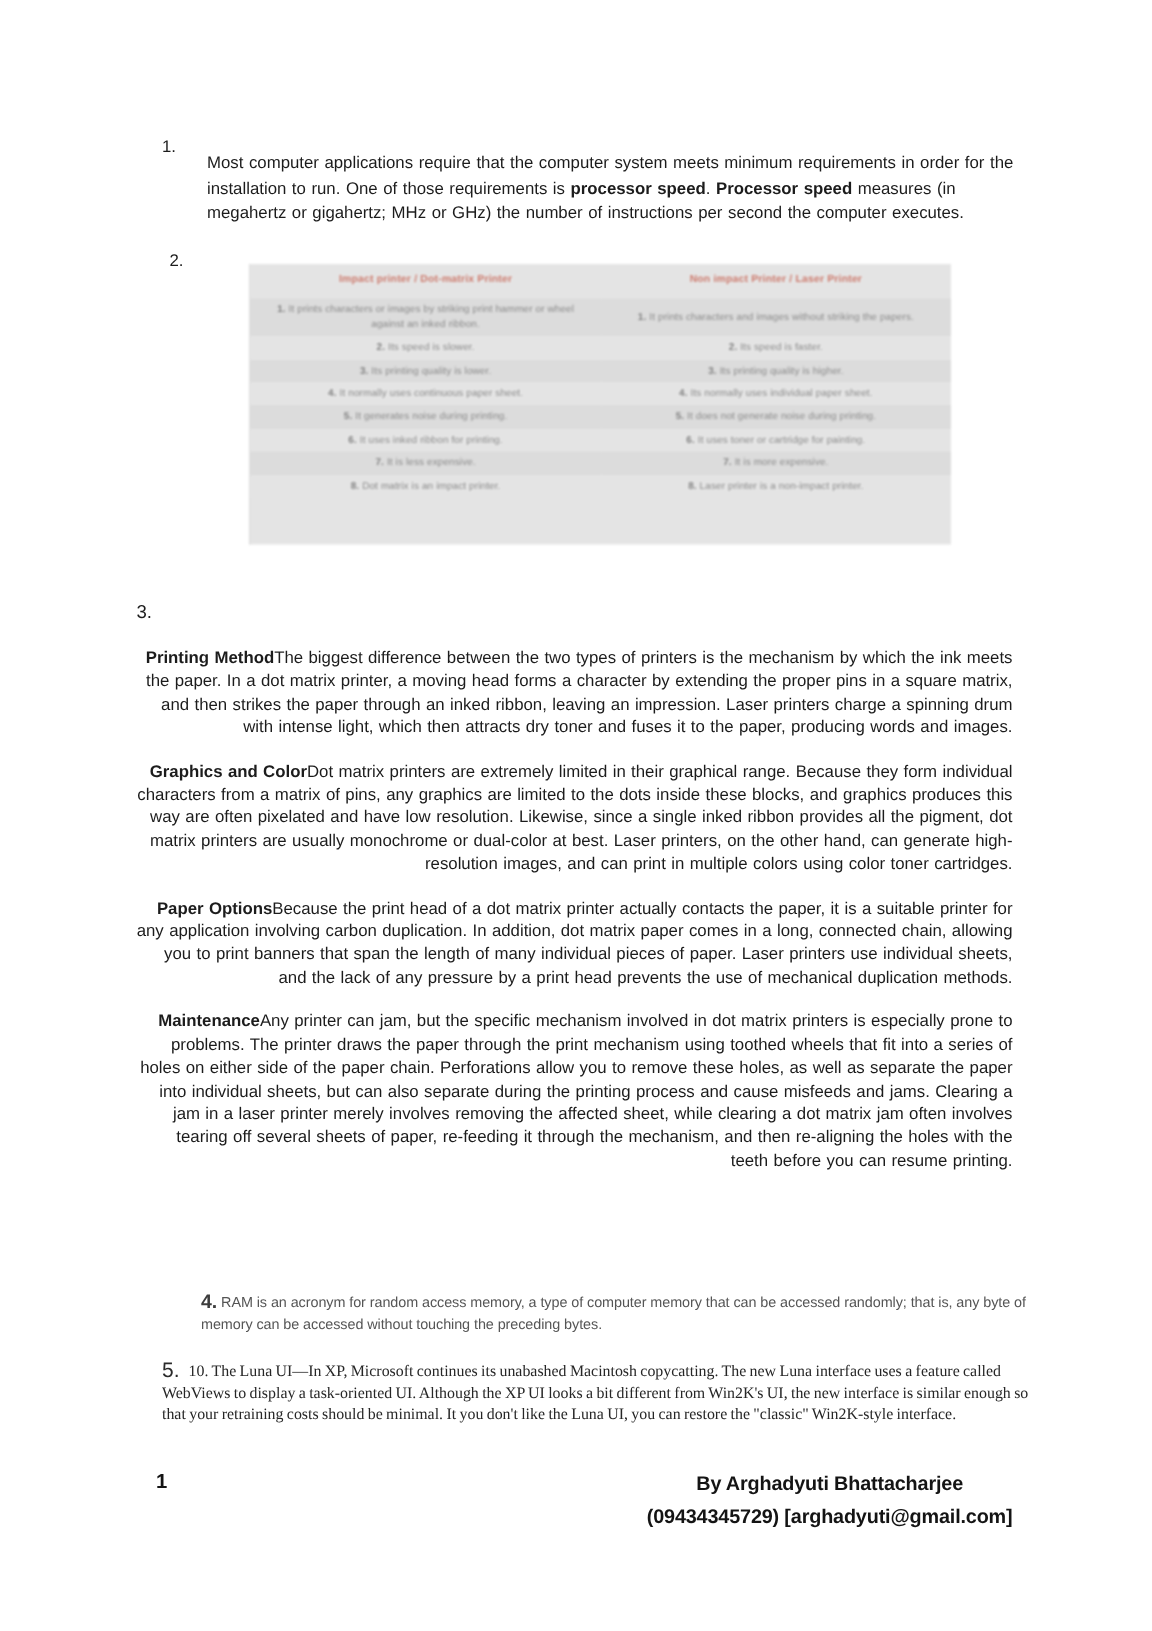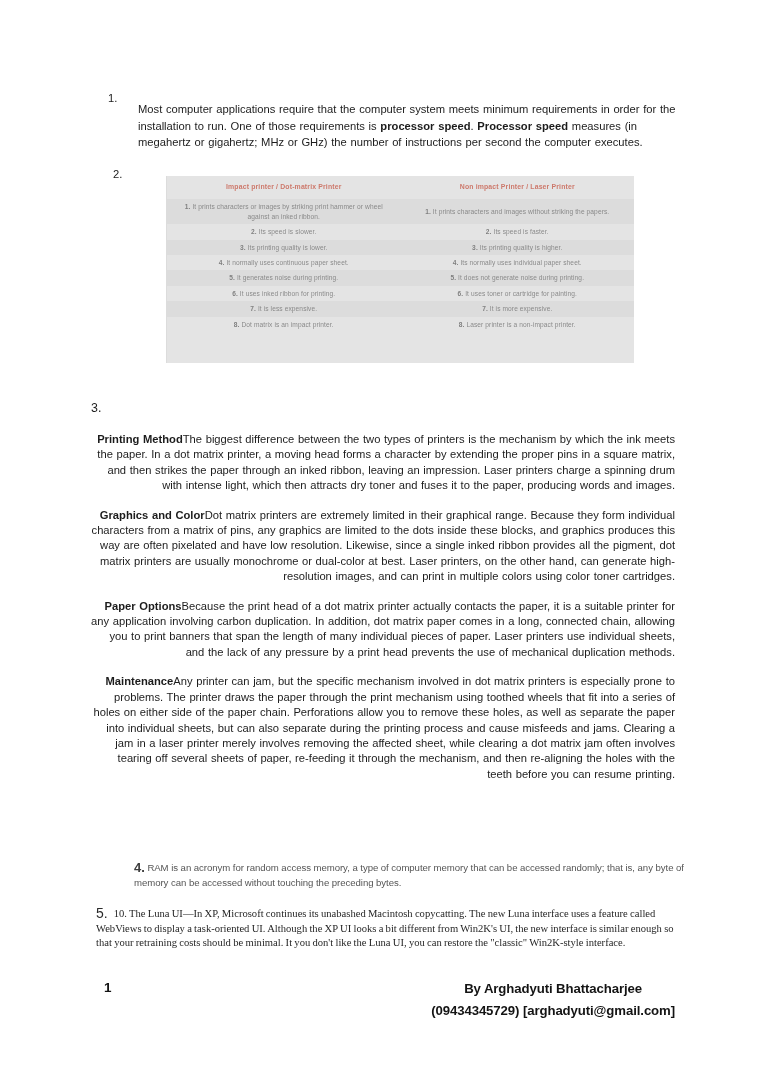--- a/index.html
+++ b/index.html
@@ -150,21 +150,21 @@
   .item4 .num {
     font-size: 13px;
     font-weight: bold;
     color: #3d3d3d;
     vertical-align: -1px;
   }
 
   
   .item5 {
     position: absolute;
-    left: 96px;
+    left: 108px;
     top: 906px;
     width: 584px;
     font-family: "Liberation Serif", serif;
     font-size: 10.6px;
     line-height: 14.6px;
     color: #262626;
     word-spacing: -0.4px;
   }
   .item5 .num {
     font-family: "Liberation Sans", sans-serif;

